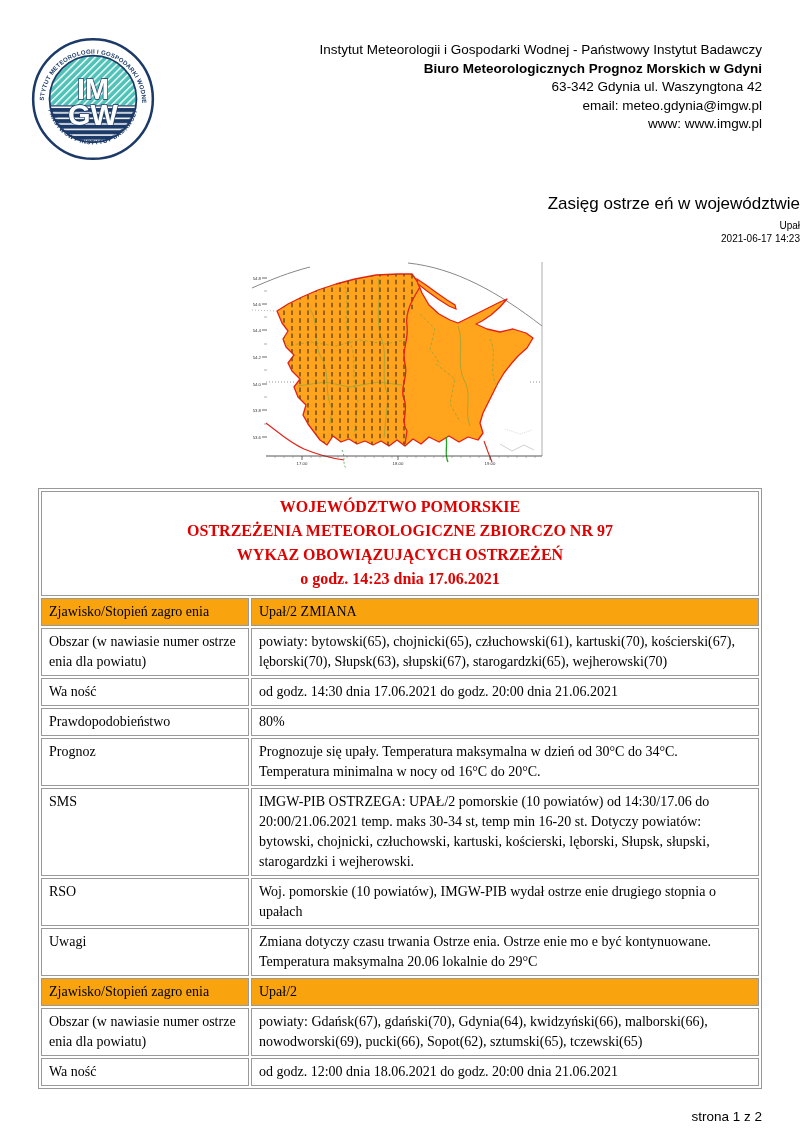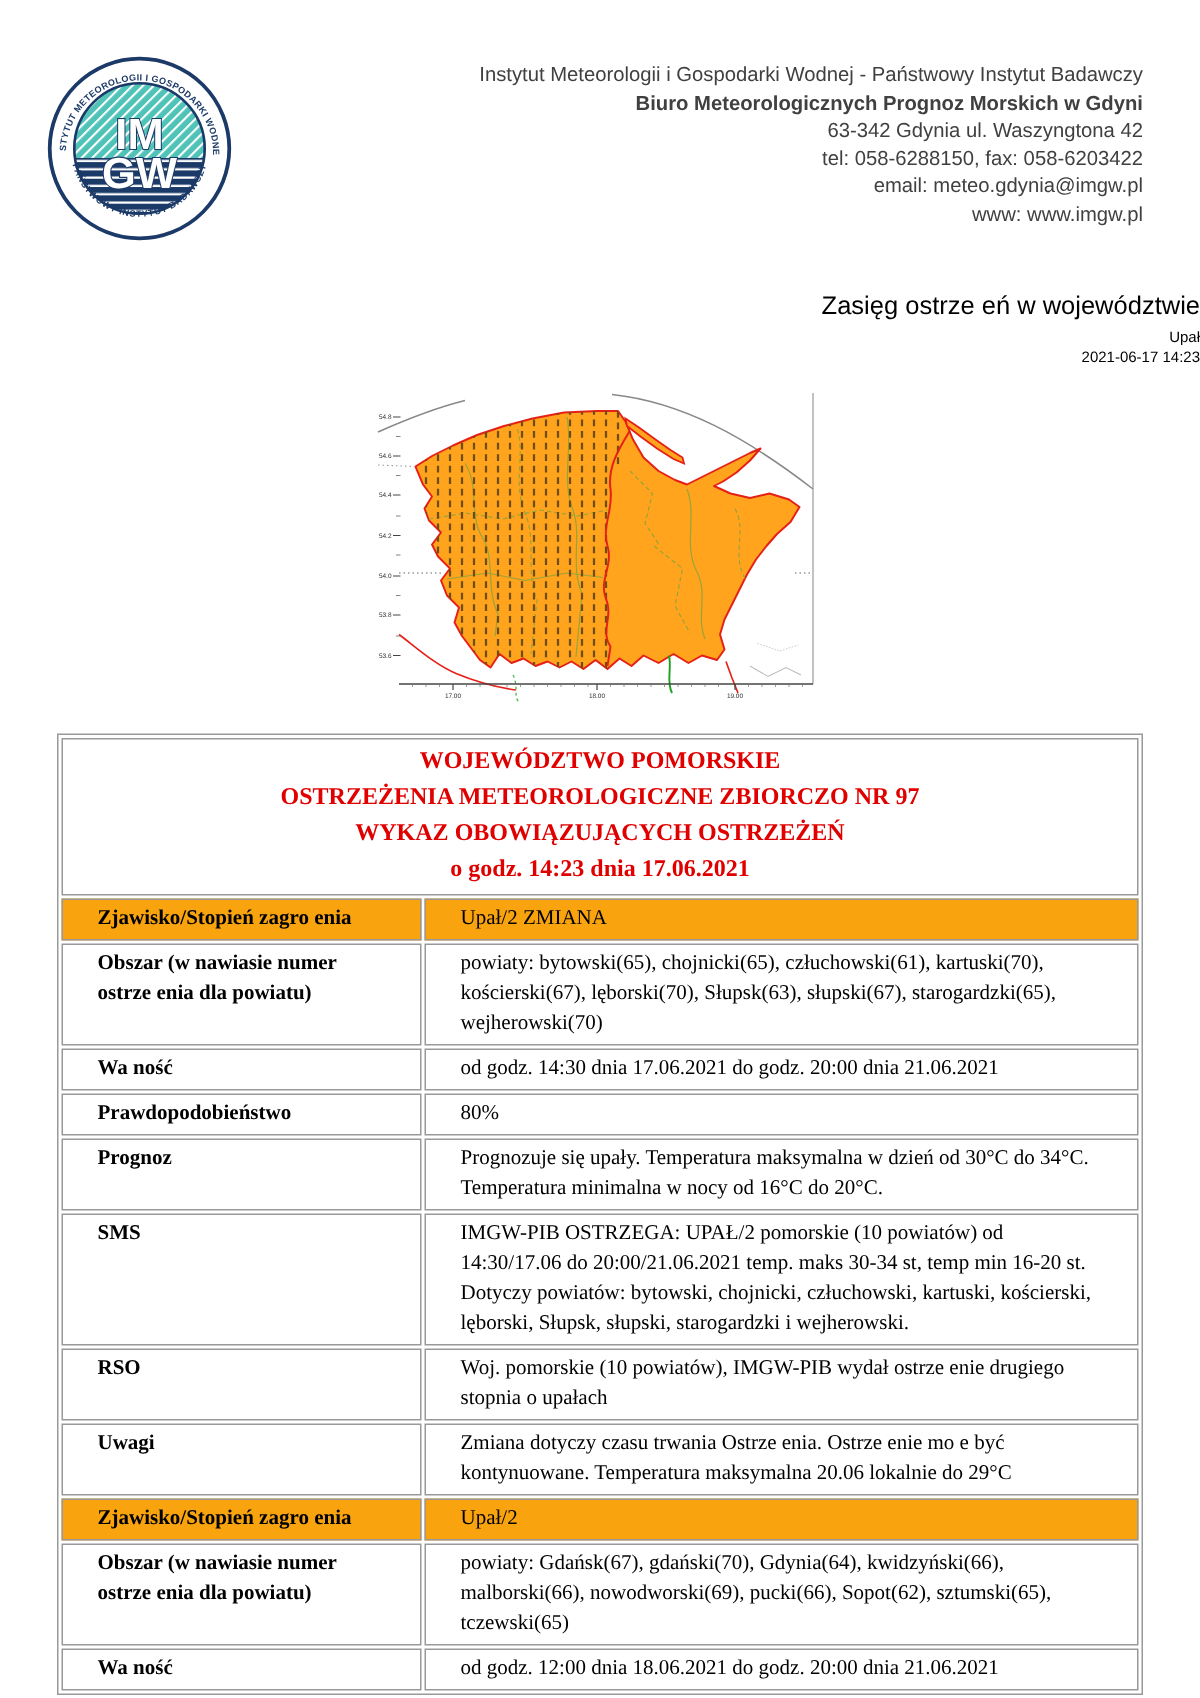--- a/index.html
+++ b/index.html
@@ -1,32 +1,32 @@
 <!DOCTYPE html>
 <html><head>
 <meta charset="utf-8">
 <style>
   html,body{margin:0;padding:0;background:#fff;}
   .page{width:800px;height:1132px;background:#fff;position:relative;overflow:hidden;
         font-family:"Liberation Sans",sans-serif;color:#000;}
   
   .hdr{display:flex;align-items:flex-start;padding:36px 38px 0 30px;}
   .logo-wrap{flex:0 0 126px;height:126px;}
-  .contact{flex:1;text-align:right;color:#404040;font-size:13.5px;line-height:18.6px;padding-top:5px;}
+  .contact{flex:1;text-align:right;color:#000000;font-size:13.5px;line-height:18.6px;padding-top:5px;}
   .contact .bureau{font-weight:bold;}
   
   .map-heading{text-align:right;font-size:17px;margin-top:32px;}
   .map-sub{ text-align:right;font-size:10px;line-height:12.5px;margin-top:6px;}
   .map-wrap{width:300px;margin:9px auto 0;}
   
   .wtable{width:724px;margin:12px auto 0;border-collapse:separate;border-spacing:2px;
           border:1px solid #999;background:#fff;
           font-family:"Liberation Serif",serif;font-size:14px;}
-  .wtable td{border:1px solid #999;padding:3px 23px;vertical-align:top;line-height:1.43;}
-  .wtable td.lbl{width:192px;font-weight:bold;}
+  .wtable td{border:1px solid #999;padding:3px 7px;vertical-align:top;line-height:1.43;}
+  .wtable td.lbl{width:192px;font-weight:normal;}
   .wtable tr.hl td{background:#F9A40F;}
   .title-cell{text-align:center;color:#E00000;font-weight:bold;font-size:16px;
               line-height:1.42;padding:10px 6px;}
   .title-cell div{margin:1px 0;}
   
   .footer{text-align:right;padding:20px 38px 0 0;font-size:13.5px;}
   svg text{font-family:"Liberation Sans",sans-serif;}
 </style>
 </head>
 <body>
@@ -66,21 +66,20 @@
         <g font-size="23" font-weight="bold" fill="#ffffff" stroke="#1C3A68" stroke-width="1.1" style="paint-order:stroke" text-anchor="middle">
           <text x="50" y="50">IM</text>
           <text x="50" y="71">GW</text>
         </g>
       </svg>
     </div>
     <div class="contact">
       <div>Instytut Meteorologii i Gospodarki Wodnej - Państwowy Instytut Badawczy</div>
       <div class="bureau">Biuro Meteorologicznych Prognoz Morskich w Gdyni</div>
       <div>63-342 Gdynia ul. Waszyngtona 42</div>
-      <div>tel: 058-6288150, fax: 058-6203422</div>
       <div>email: meteo.gdynia@imgw.pl</div>
       <div>www: www.imgw.pl</div>
     </div>
   </div>
 
   <div class="map-heading">Zasięg ostrze eń w województwie</div>
   <div class="map-sub">
     <div>Upał</div>
     <div>2021-06-17 14:23</div>
   </div>

